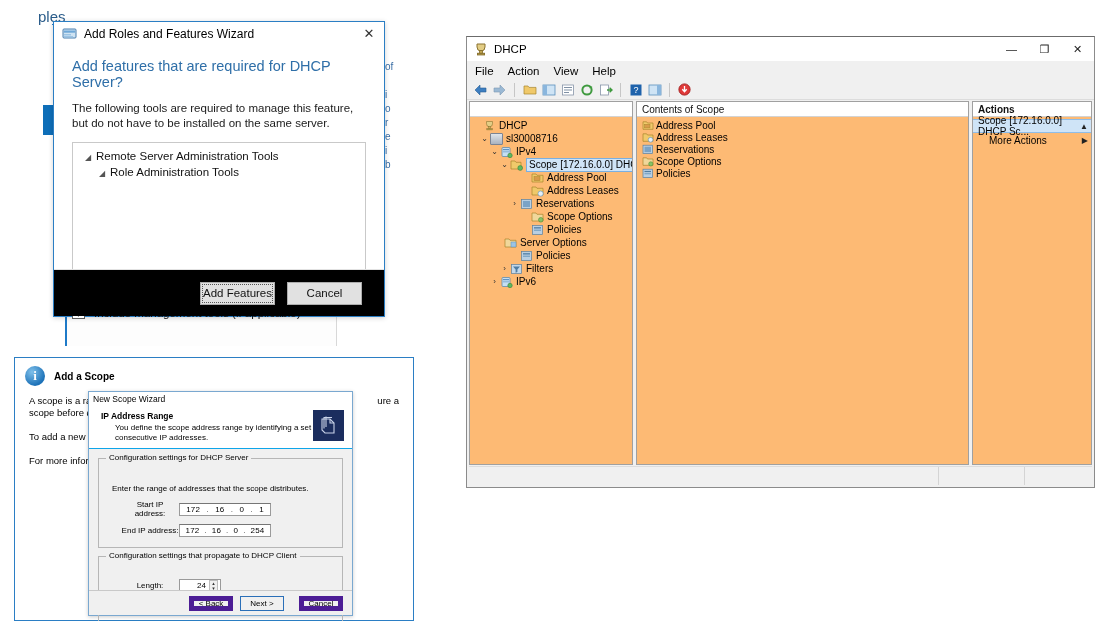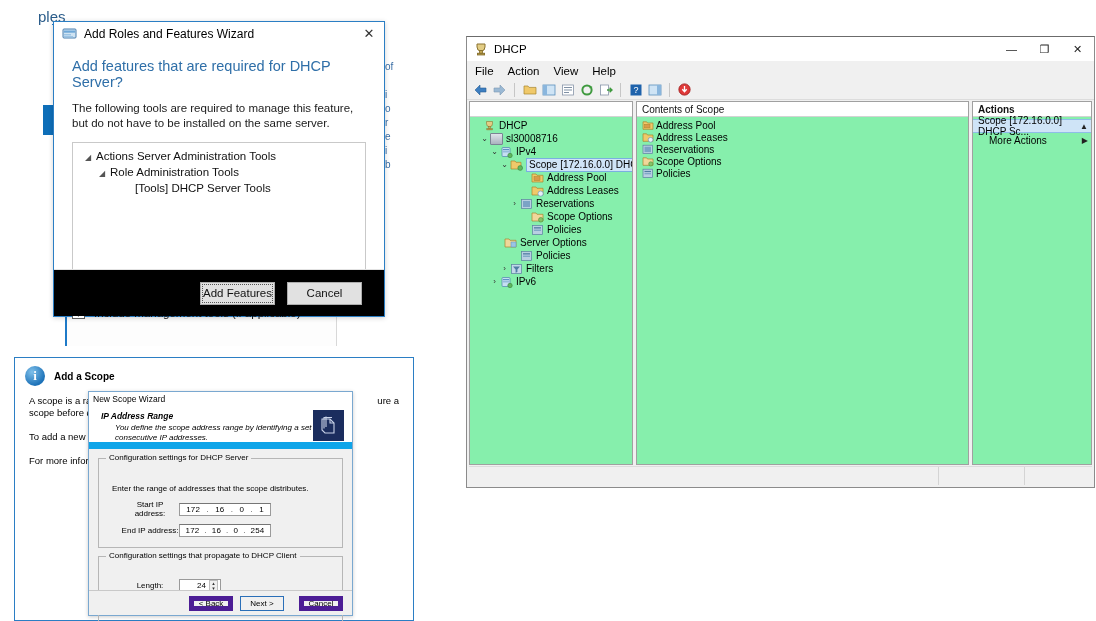--- a/index.html
+++ b/index.html
@@ -185,21 +185,21 @@
     display: flex; align-items: center; justify-content: center;
     position: relative;
   }
   #dhcp .panes {
     position: absolute;
     left: 2px; top: 64px; right: 2px; bottom: 22px;
     display: flex;
     gap: 3px;
   }
   #dhcp .pane {
-    background: #86efac;
+    background: #fdba74;
     border: 1px solid #a0a0a0;
     overflow: hidden;
     position: relative;
   }
   #dhcp .pane-tree { width: 164px; flex: 0 0 164px; }
   #dhcp .pane-mid { flex: 1 1 auto; }
   #dhcp .pane-act { width: 120px; flex: 0 0 120px; }
   .pane-hdr {
     height: 15px;
     background: #ffffff;
@@ -298,24 +298,23 @@
   #nsw .nt {
     height: 14px;
     background: #ffffff;
     font-size: 8.5px; color: #000;
     display: flex; align-items: center;
     padding-left: 4px;
   }
   #nsw .banner {
     height: 43px;
     background: #ffffff;
-    border-bottom: 7px solid #0ea5e9;
+    border-bottom: 1px solid #0ea5e9;
     position: relative;
     padding: 5px 0 0 12px;
-    font-style: italic;
   }
   #nsw .banner .bt { font-size: 8.5px; font-weight: bold; color: #000; }
   #nsw .banner .bs { font-size: 8px; color: #000; margin: 2px 0 0 14px; line-height: 10px; }
   #nsw .banner .bico {
     position: absolute; right: 8px; top: 4px;
     width: 31px; height: 31px;
     background: #1b2d5e;
     display: flex; align-items: center; justify-content: center;
   }
   #nsw .content { padding: 9px 9px 0 9px; }
@@ -416,27 +415,24 @@
       </span>
       <span class="ttext">Add Roles and Features Wizard</span>
       <span class="closebtn">✕</span>
     </div>
 
     <div class="heading">Add features that are required for DHCP Server?</div>
     <div class="body-text">The following tools are required to manage this feature, but do not have to be installed on the same server.</div>
 
     <div class="treebox">
       <div class="tnode lvl1">
-        <span class="arrow">◢</span><span>Actions Server Administration Tools</span>
+        <span class="arrow">◢</span><span>Remote Server Administration Tools</span>
       </div>
       <div class="tnode lvl2">
         <span class="arrow">◢</span><span>Role Administration Tools</span>
-      </div>
-      <div class="tnode lvl3">
-        <span>[Tools] DHCP Server Tools</span>
       </div>
     </div>
 
     <div class="chkrow">
       <span class="chkbox"></span>
       <span>Include management tools (if applicable)</span>
     </div>
 
     <div class="btnbar">
       <div class="winbtn focus">Add Features</div>

